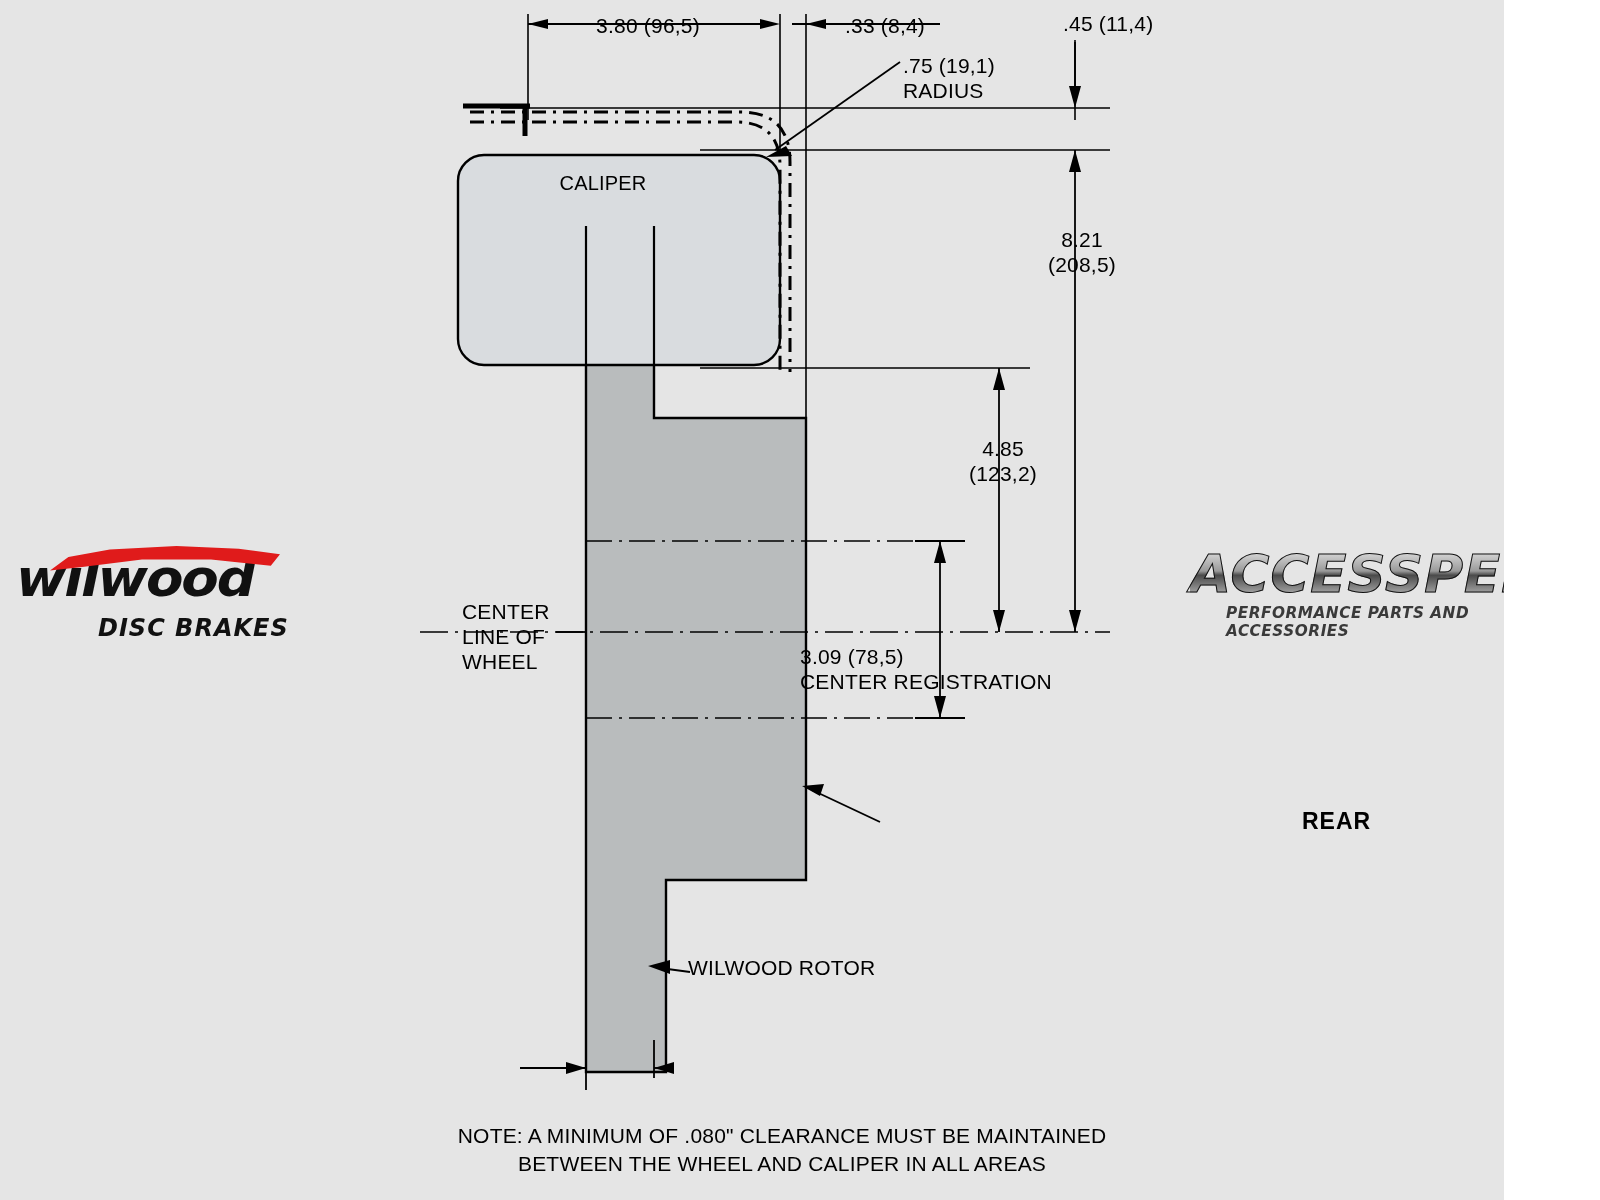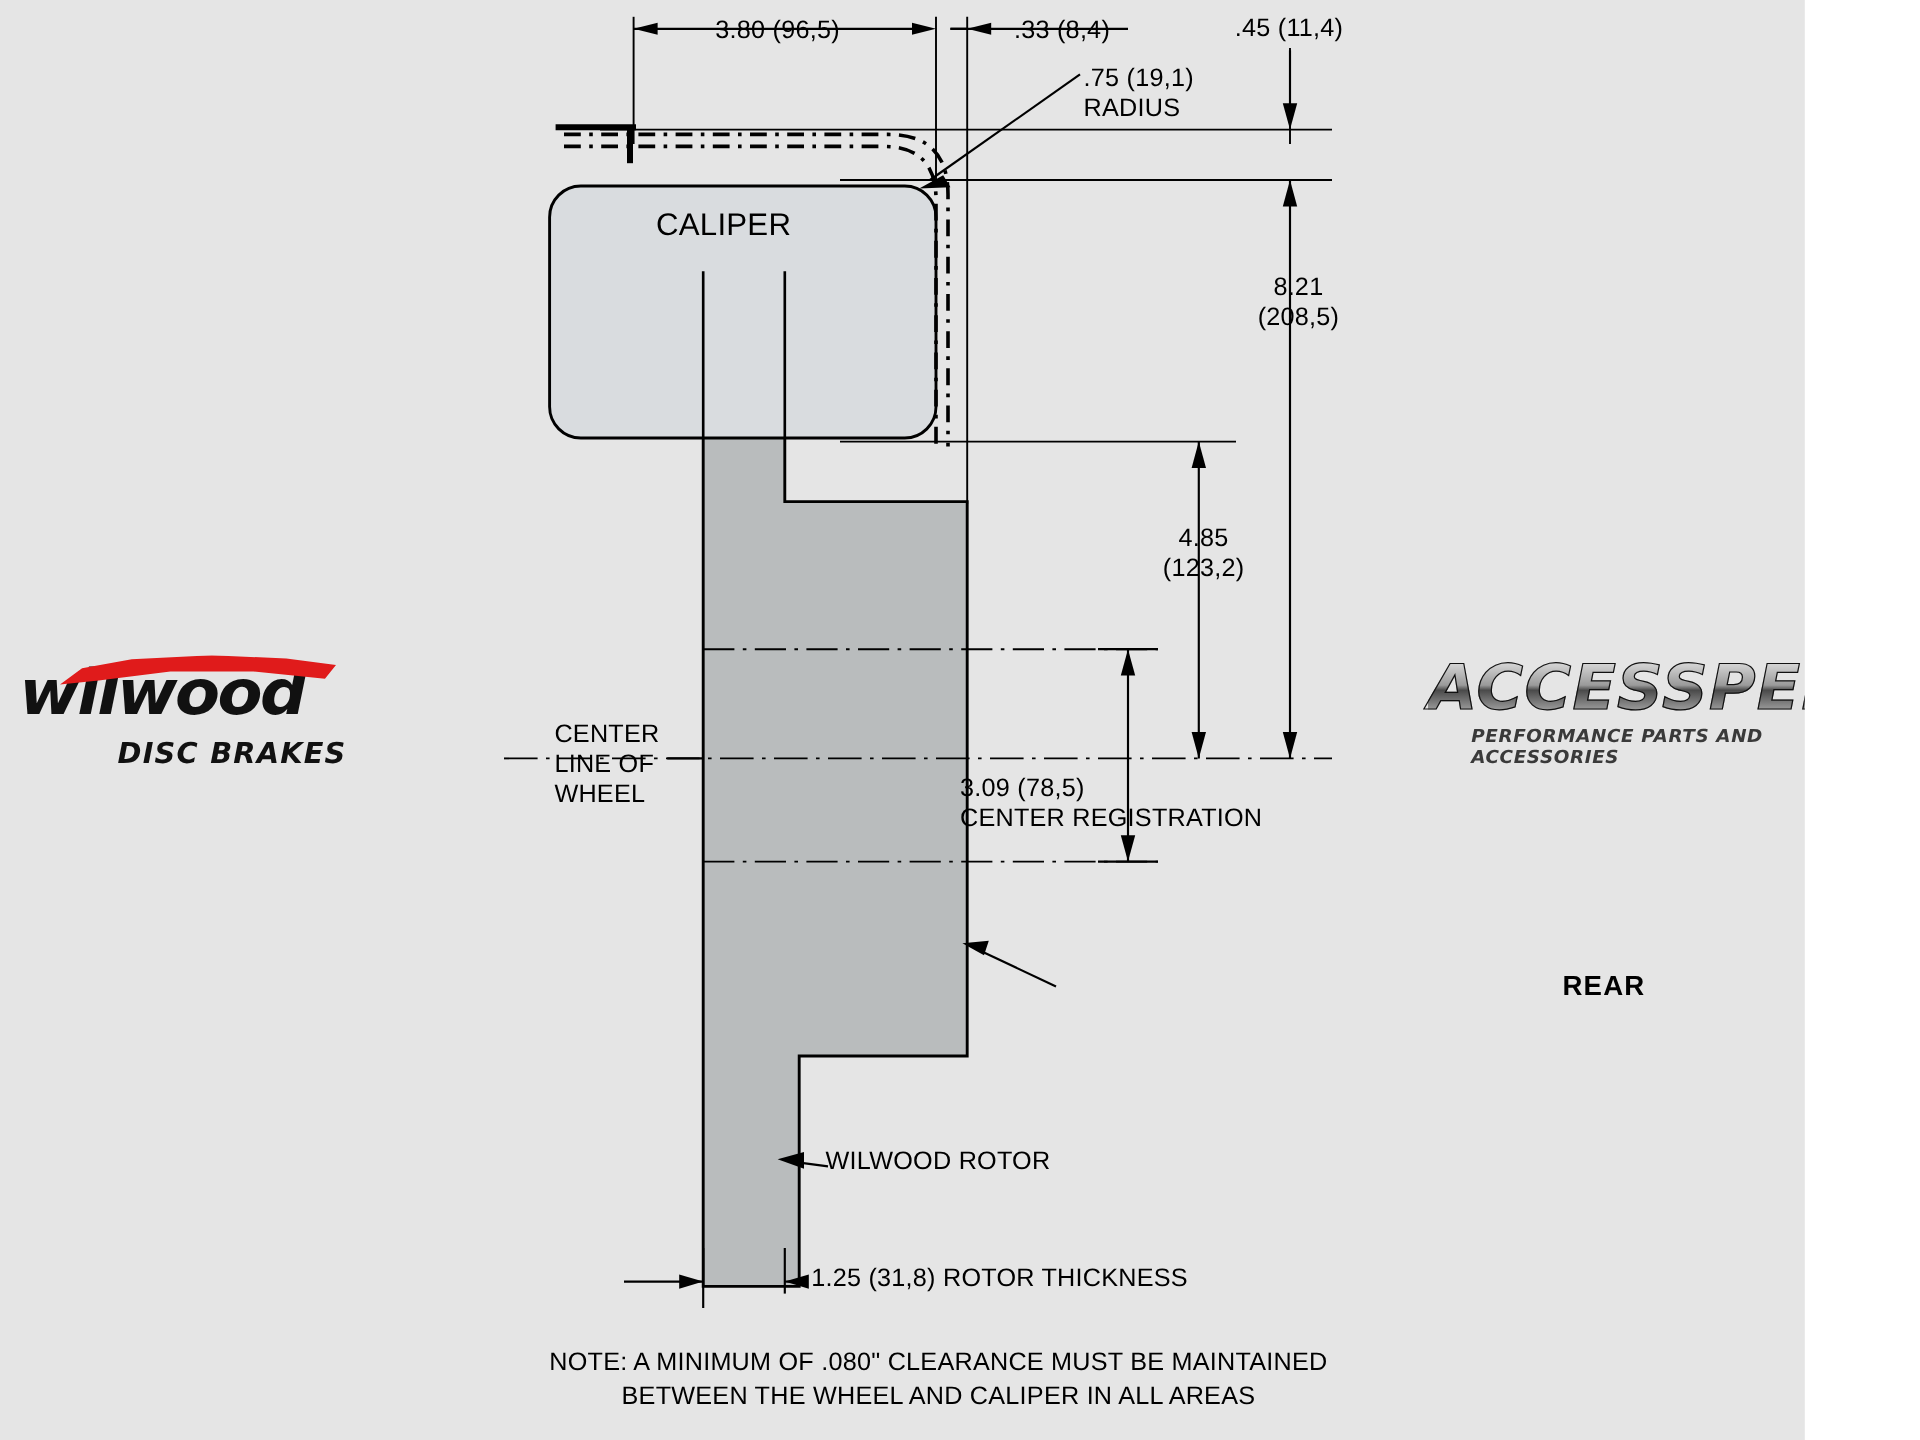--- a/index.html
+++ b/index.html
@@ -231,44 +231,43 @@
 
       <g stroke="#000" stroke-width="1.8">
         <line x1="556" y1="632" x2="586" y2="632"></line>
       </g>
 
     </g>
   </svg>
 
   <div class="txt center" style="left:648px; top:14px;">3.80 (96,5)</div>
   <div class="txt" style="left:845px; top:14px;">.33 (8,4)</div>
-  <div class="txt" style="left:1029px; top:12px;">.45 (11,4)</div>
+  <div class="txt" style="left:1063px; top:12px;">.45 (11,4)</div>
 
   <div class="txt" style="left:903px; top:54px;">.75 (19,1)
 RADIUS</div>
 
-  <div class="txt center" style="left:603px; top:172px; font-size:26px;">CALIPER</div>
+  <div class="txt center" style="left:603px; top:172px; font-size:20px;">CALIPER</div>
 
   <div class="txt center" style="left:1082px; top:228px;">8.21
 (208,5)</div>
 
   <div class="txt center" style="left:1003px; top:437px;">4.85
 (123,2)</div>
 
   <div class="txt" style="left:462px; top:600px;">CENTER
 LINE OF
 WHEEL</div>
 
   <div class="txt" style="left:800px; top:645px;">3.09 (78,5)
 CENTER REGISTRATION</div>
 
 
   <div class="txt" style="left:688px; top:956px;">WILWOOD ROTOR</div>
 
-  <div class="txt" style="left:676px; top:1054px;">1.25 (31,8) ROTOR THICKNESS</div>
 
   <div class="txt center" style="left:782px; top:1124px;">NOTE: A MINIMUM OF .080" CLEARANCE MUST BE MAINTAINED</div>
   <div class="txt center" style="left:782px; top:1152px;">BETWEEN THE WHEEL AND CALIPER IN ALL AREAS</div>
 
   <div id="accesspeed-logo">
     <div class="ap-word">ACCESSPEED</div>
     <div class="ap-sub">PERFORMANCE PARTS AND ACCESSORIES</div>
   </div>
 
   <div id="wilwood-logo">

